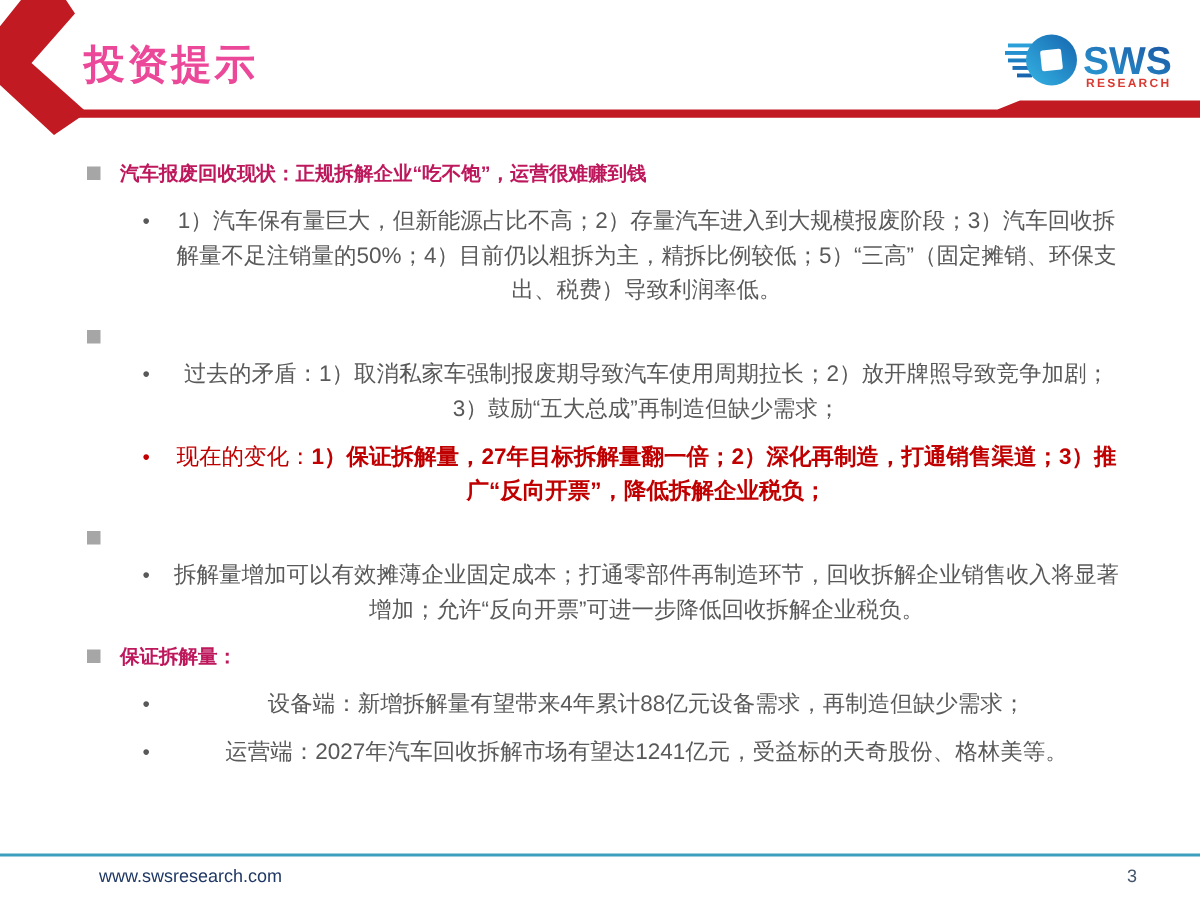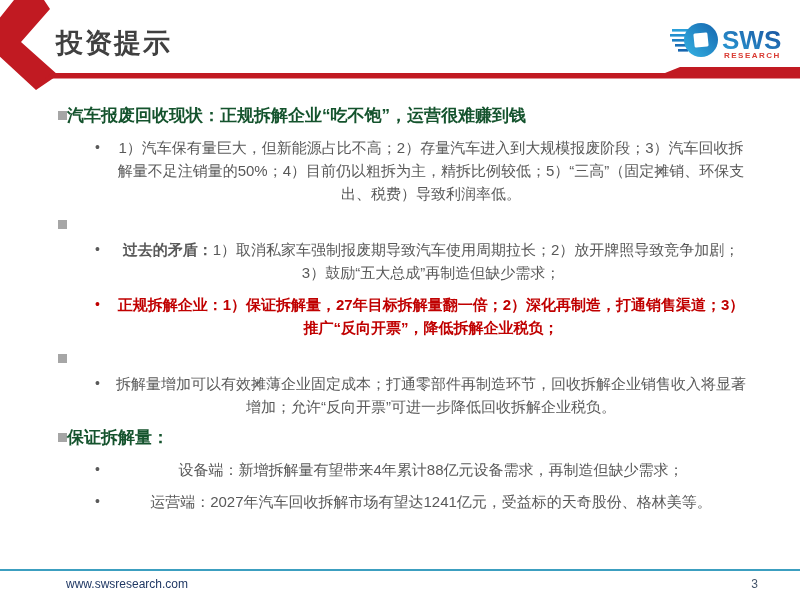--- a/index.html
+++ b/index.html
@@ -5,35 +5,35 @@
   html,body{margin:0;padding:0;}
   body{
     width:800px;height:600px;position:relative;overflow:hidden;
     background:#ffffff;
     font-family:"Liberation Sans","DejaVu Sans",sans-serif;
   }
   
   .deco{position:absolute;top:0;left:0;width:800px;height:100px;pointer-events:none;}
   .page-title{
     position:absolute;top:25px;left:56px;
-    font-size:27px;font-weight:bold;color:#404040;letter-spacing:2px;
+    font-size:27px;font-weight:bold;color:#ec4899;letter-spacing:2px;
   }
   .logo{position:absolute;top:16px;right:12px;width:118px;height:48px;}
   
   .content{position:absolute;top:96px;left:58px;width:702px;}
   .section{margin-bottom:6px;}
   .heading-row{display:flex;align-items:flex-start;margin-top:9px;}
   .sq{flex:0 0 auto;width:9px;height:9px;background:#a6a6a6;margin-top:6px;}
   .heading-text{
-    font-size:17px;font-weight:bold;color:#14532d;line-height:22px;
+    margin-left:13px;font-size:13px;font-weight:bold;color:#be185d;line-height:22px;
   }
   .item{display:flex;align-items:flex-start;margin-top:9px;padding-left:37px;}
   .dot{flex:0 0 auto;width:16px;font-size:14px;line-height:23px;color:#595959;}
   .item-text{font-size:15px;line-height:23px;color:#595959;width:640px;text-align:center;}
-  .item-text .prefix{font-weight:bold;}
+  .item-text .prefix{font-weight:normal;}
   .item.red .dot{color:#c00000;}
   .item.red .item-text{color:#c00000;font-weight:bold;}
   
   .footer-line{position:absolute;left:0;top:569px;width:800px;height:2px;background:#3c9fc0;}
   .footer-url{
     position:absolute;left:22px;top:577px;font-size:12px;color:#203864;margin-left:44px;
   }
   .footer-page{
     position:absolute;right:42px;top:577px;font-size:12px;color:#44546a;
   }
@@ -86,21 +86,21 @@
     <div class="section">
       <div class="heading-row">
         <span class="sq"></span>
       </div>
       <div class="item">
         <span class="dot">•</span>
         <span class="item-text"><span class="prefix">过去的矛盾：</span><span>1）取消私家车强制报废期导致汽车使用周期拉长；2）放开牌照导致竞争加剧；3）鼓励“五大总成”再制造但缺少需求；</span></span>
       </div>
       <div class="item red">
         <span class="dot">•</span>
-        <span class="item-text"><span class="prefix">正规拆解企业：</span><span>1）保证拆解量，27年目标拆解量翻一倍；2）深化再制造，打通销售渠道；3）推广“反向开票”，降低拆解企业税负；</span></span>
+        <span class="item-text"><span class="prefix">现在的变化：</span><span>1）保证拆解量，27年目标拆解量翻一倍；2）深化再制造，打通销售渠道；3）推广“反向开票”，降低拆解企业税负；</span></span>
       </div>
     </div>
     <div class="section">
       <div class="heading-row">
         <span class="sq"></span>
       </div>
       <div class="item">
         <span class="dot">•</span>
         <span class="item-text">拆解量增加可以有效摊薄企业固定成本；打通零部件再制造环节，回收拆解企业销售收入将显著增加；允许“反向开票”可进一步降低回收拆解企业税负。</span>
       </div>

